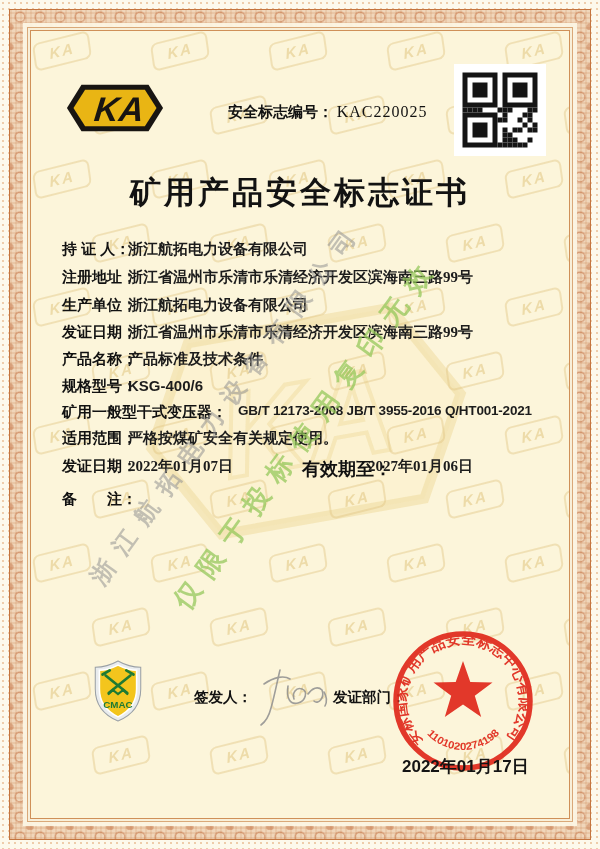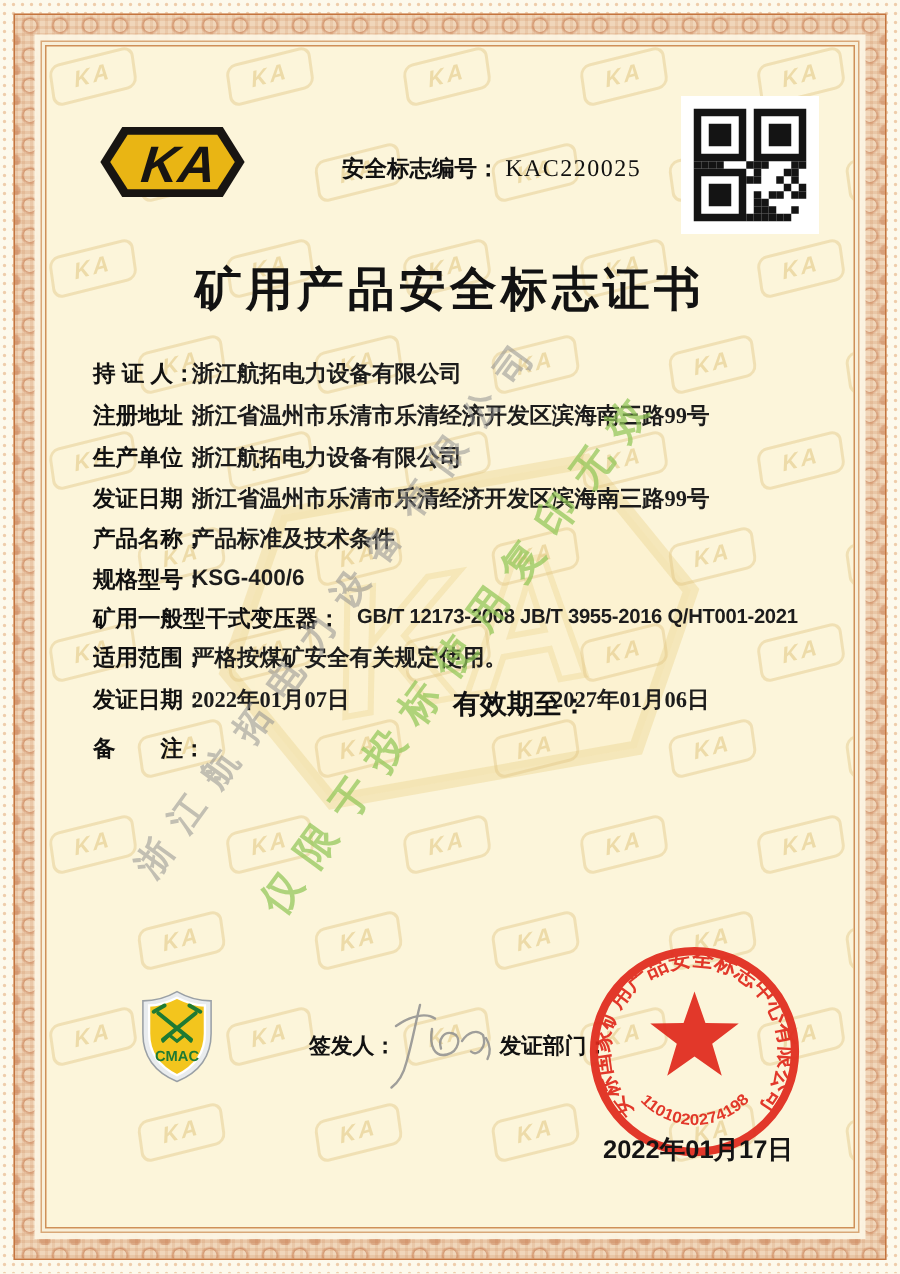--- a/index.html
+++ b/index.html
@@ -46,21 +46,21 @@
   .row .val{position:absolute;left:128px;font-weight:bold;font-size:15px;color:#1c1c1c;white-space:nowrap;
             font-family:"Liberation Serif",serif;}
   .row .val.tech{left:238px;font-size:13.5px;letter-spacing:-.2px;font-family:"Liberation Sans",sans-serif;}
   .row .lbl2{position:absolute;left:302px;font-weight:bold;font-size:18px;color:#111;white-space:nowrap;}
   .row .val2{position:absolute;left:368px;font-weight:bold;font-size:15px;color:#1c1c1c;white-space:nowrap;
              font-family:"Liberation Serif",serif;}
   .statement{position:absolute;left:57px;top:568px;width:487px;text-align:justify;text-indent:2em;
              font-weight:bold;font-size:14px;line-height:19.5px;color:#151515;
              font-family:"Liberation Serif",serif;}
   .badge{position:absolute;left:92px;top:660px;}
-  .sign-label{position:absolute;left:206px;top:688px;font-weight:bold;font-size:14.5px;color:#111;}
+  .sign-label{position:absolute;left:194px;top:688px;font-weight:bold;font-size:14.5px;color:#111;}
   .signature{position:absolute;left:250px;top:664px;}
   .dept-label{position:absolute;left:333px;top:688px;font-weight:bold;font-size:14.5px;color:#111;}
   .seal{position:absolute;left:378px;top:616px;}
   .seal-date{position:absolute;left:402px;top:709px;font-weight:bold;font-size:17px;color:#141414;
              z-index:6;white-space:nowrap;margin-top:46px;}
 </style>
 </head>
 <body>
 
 <div class="page">

